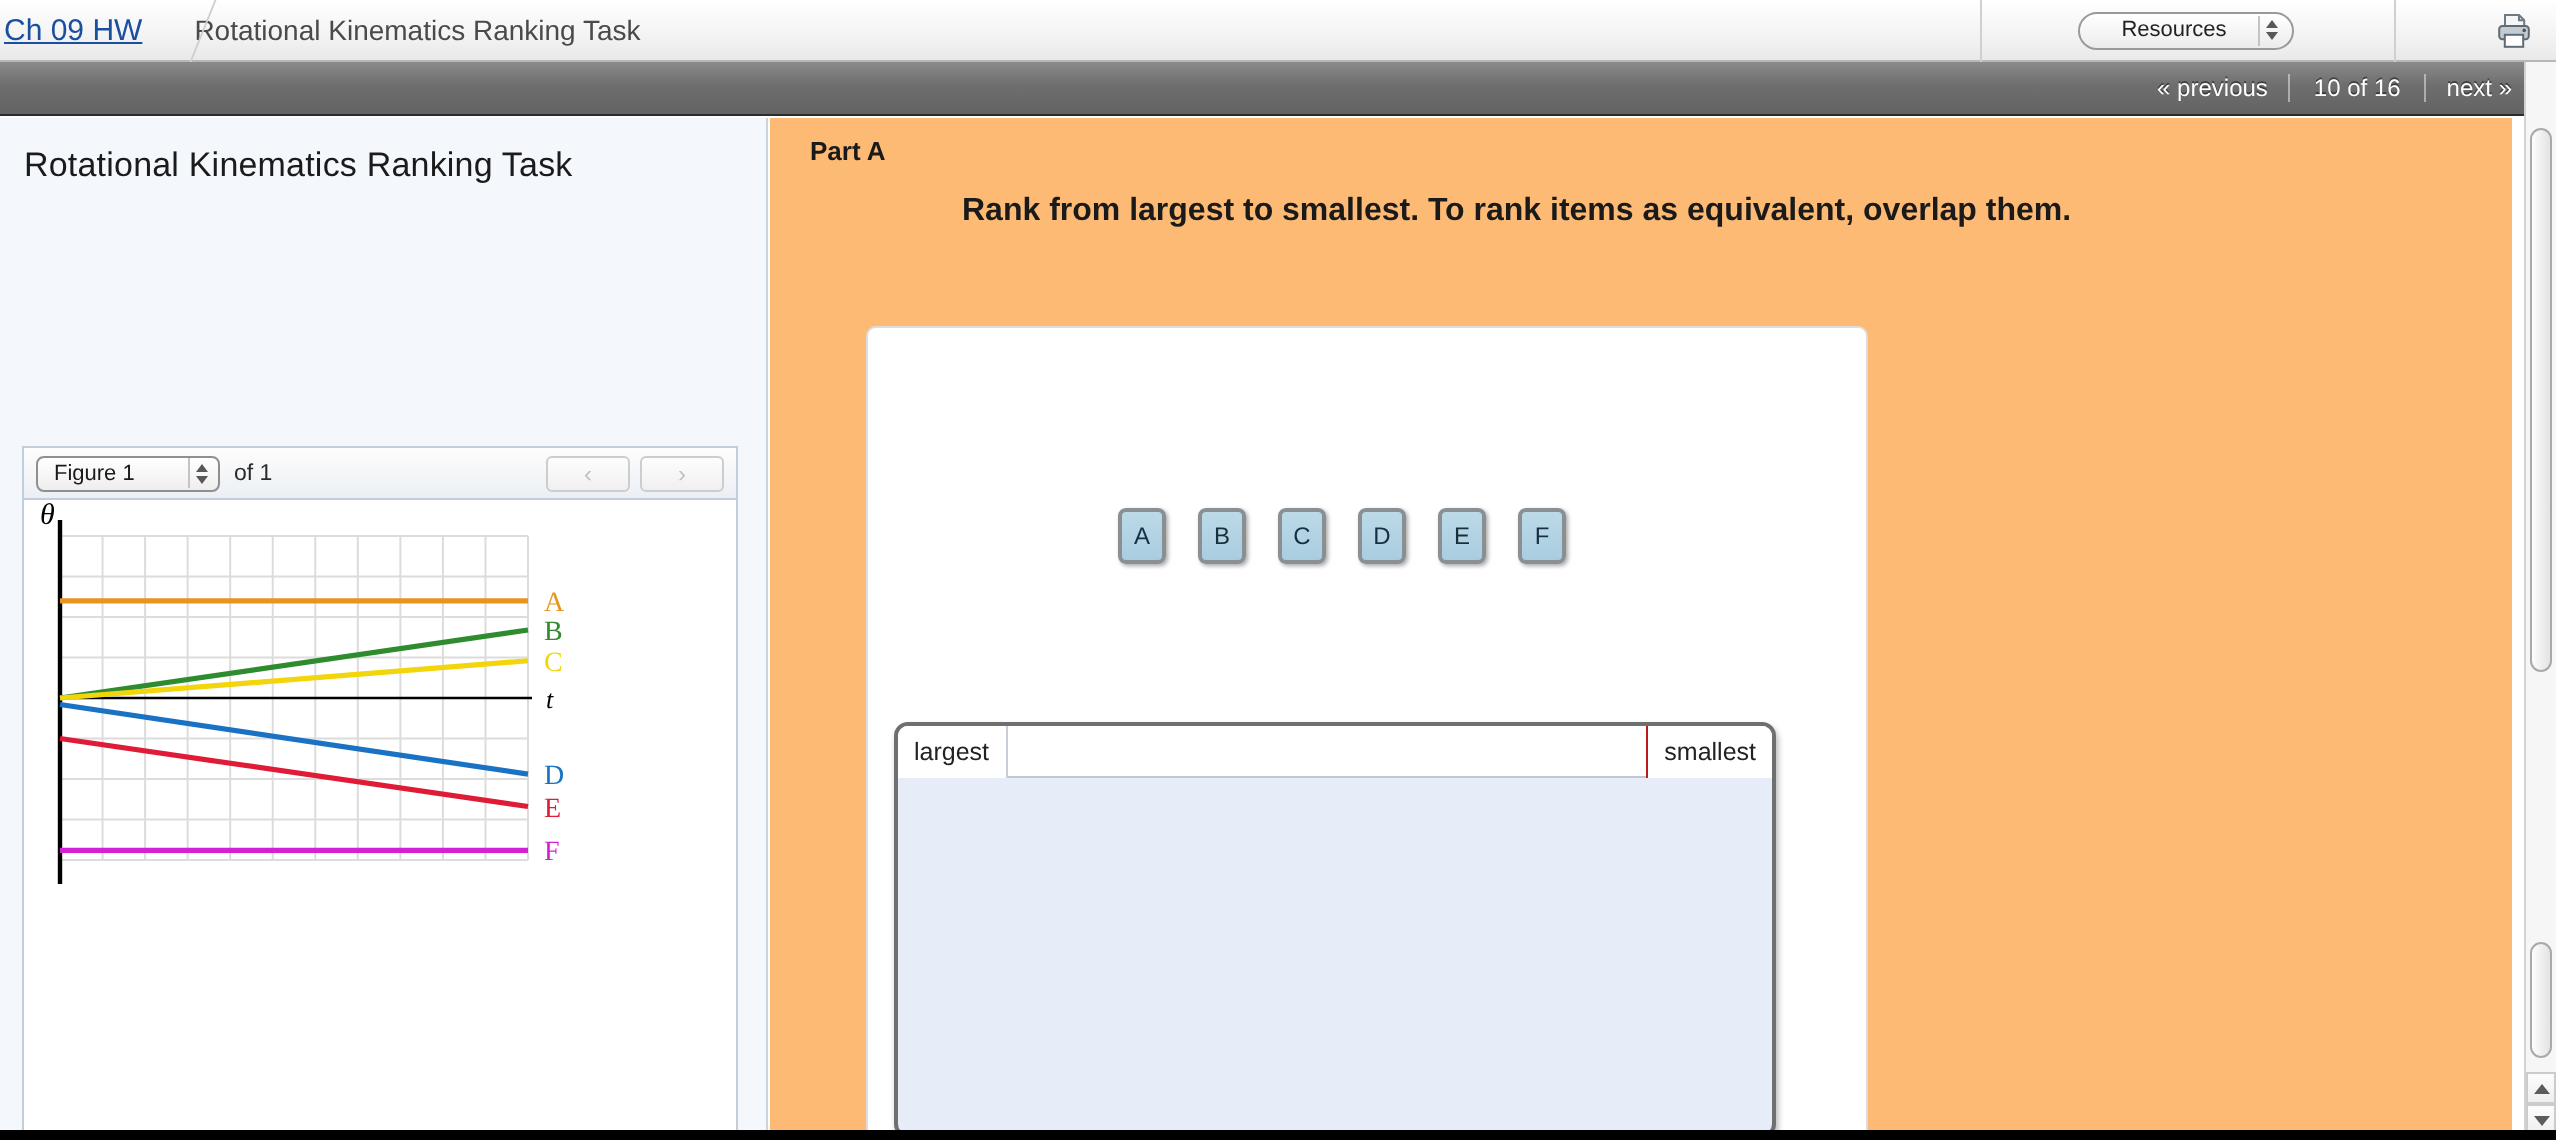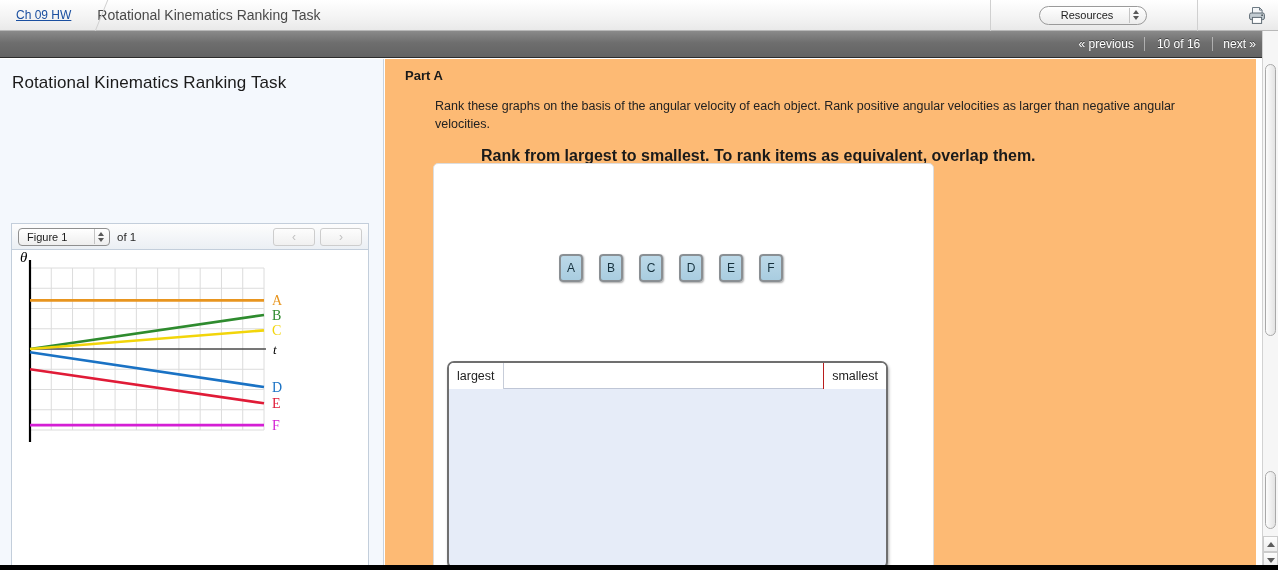--- a/index.html
+++ b/index.html
@@ -14,22 +14,22 @@
 
   
   #topbar {
     position: absolute; left: 0; top: 0;
     width: 1278px; height: 31px;
     background: linear-gradient(#ffffff, #f3f3f3 60%, #e9e9e9);
     border-bottom: 1px solid #b8b8b8;
     display: flex; align-items: center;
   }
   #crumb-link {
-    margin-left: 16px;
-    font-size: 12px;
+    margin-left: 2px;
+    font-size: 15px;
     color: #1a4fa0;
     text-decoration: underline;
     cursor: pointer;
     white-space: nowrap;
   }
   .crumb-sep {
     width: 26px; height: 31px;
     position: relative; flex: none;
   }
   .crumb-sep::before {
@@ -363,21 +363,20 @@
         <text id="axis-theta" class="graph-label" x="8" y="12" font-size="15" font-style="italic" fill="#000">θ</text>
         <text id="axis-t" class="graph-label" x="261" y="104" font-size="13" font-style="italic" fill="#000">t</text>
       </svg>
     </div>
 
   </div>
 </div>
 
 <div id="main">
   <div id="part-label">Part A</div>
-  <div id="q-text">Rank these graphs on the basis of the angular velocity of each object. Rank positive angular velocities as larger than negative angular velocities.</div>
   <div id="q-instruction">Rank from largest to smallest. To rank items as equivalent, overlap them.</div>
 
   <div id="answer-container">
     <div id="tile-tray">
         <div class="tile">A</div>
         <div class="tile">B</div>
         <div class="tile">C</div>
         <div class="tile">D</div>
         <div class="tile">E</div>
         <div class="tile">F</div>

